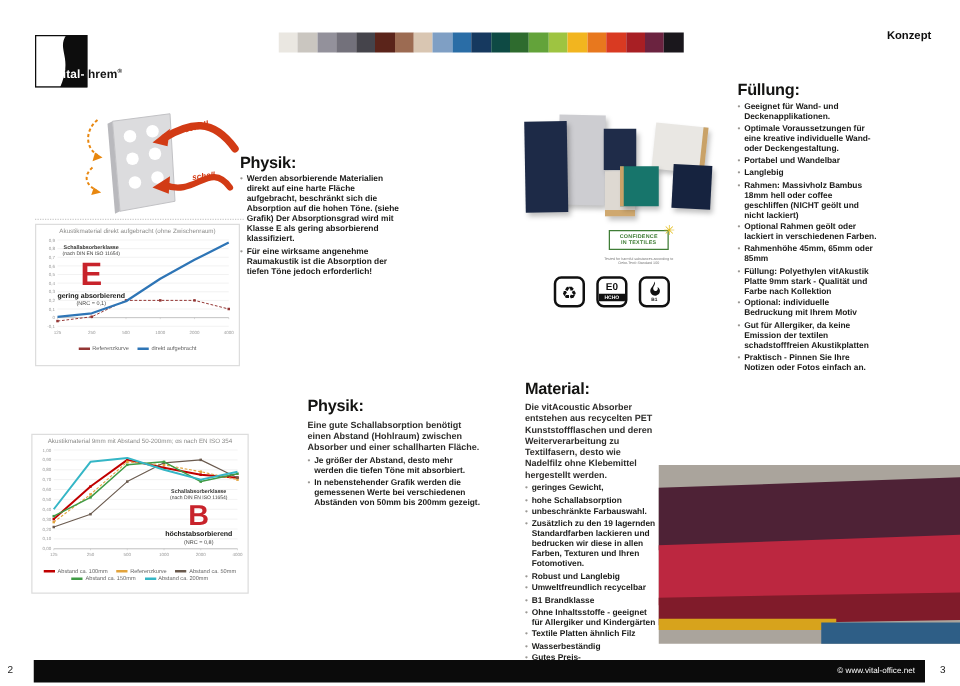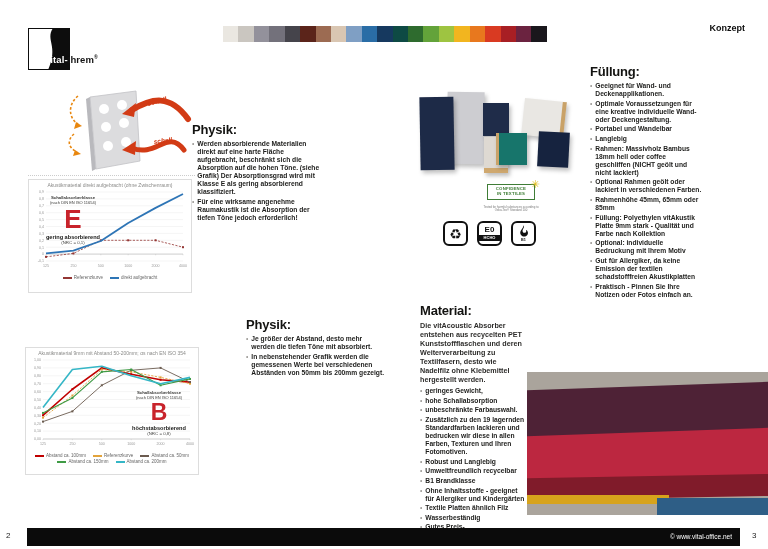--- a/index.html
+++ b/index.html
@@ -292,20 +292,21 @@
         </div>
         <div class="b-row">
           <span class="b-mark">•</span>
           <span class="b-text bold">Für eine wirksame angenehme Raumakustik ist die Absorption der tiefen Töne jedoch erforderlich!</span>
         </div>
       </div>
   </div>
 
   <div class="sec" style="left:246px;top:317px;width:138px;">
     <div class="sec-head">Physik:</div>
+    <div class="intro">Eine gute Schallabsorption benötigt einen Abstand (Hohlraum) zwischen Absorber und einer schallharten Fläche.</div>
     <div class="bullets">
         <div class="b-row">
           <span class="b-mark">•</span>
           <span class="b-text bold">Je größer der Abstand, desto mehr werden die tiefen Töne mit absorbiert.</span>
         </div>
         <div class="b-row">
           <span class="b-mark">•</span>
           <span class="b-text bold">In nebenstehender Grafik werden die gemessenen Werte bei verschiedenen Abständen von 50mm bis 200mm gezeigt.</span>
         </div>
       </div>

